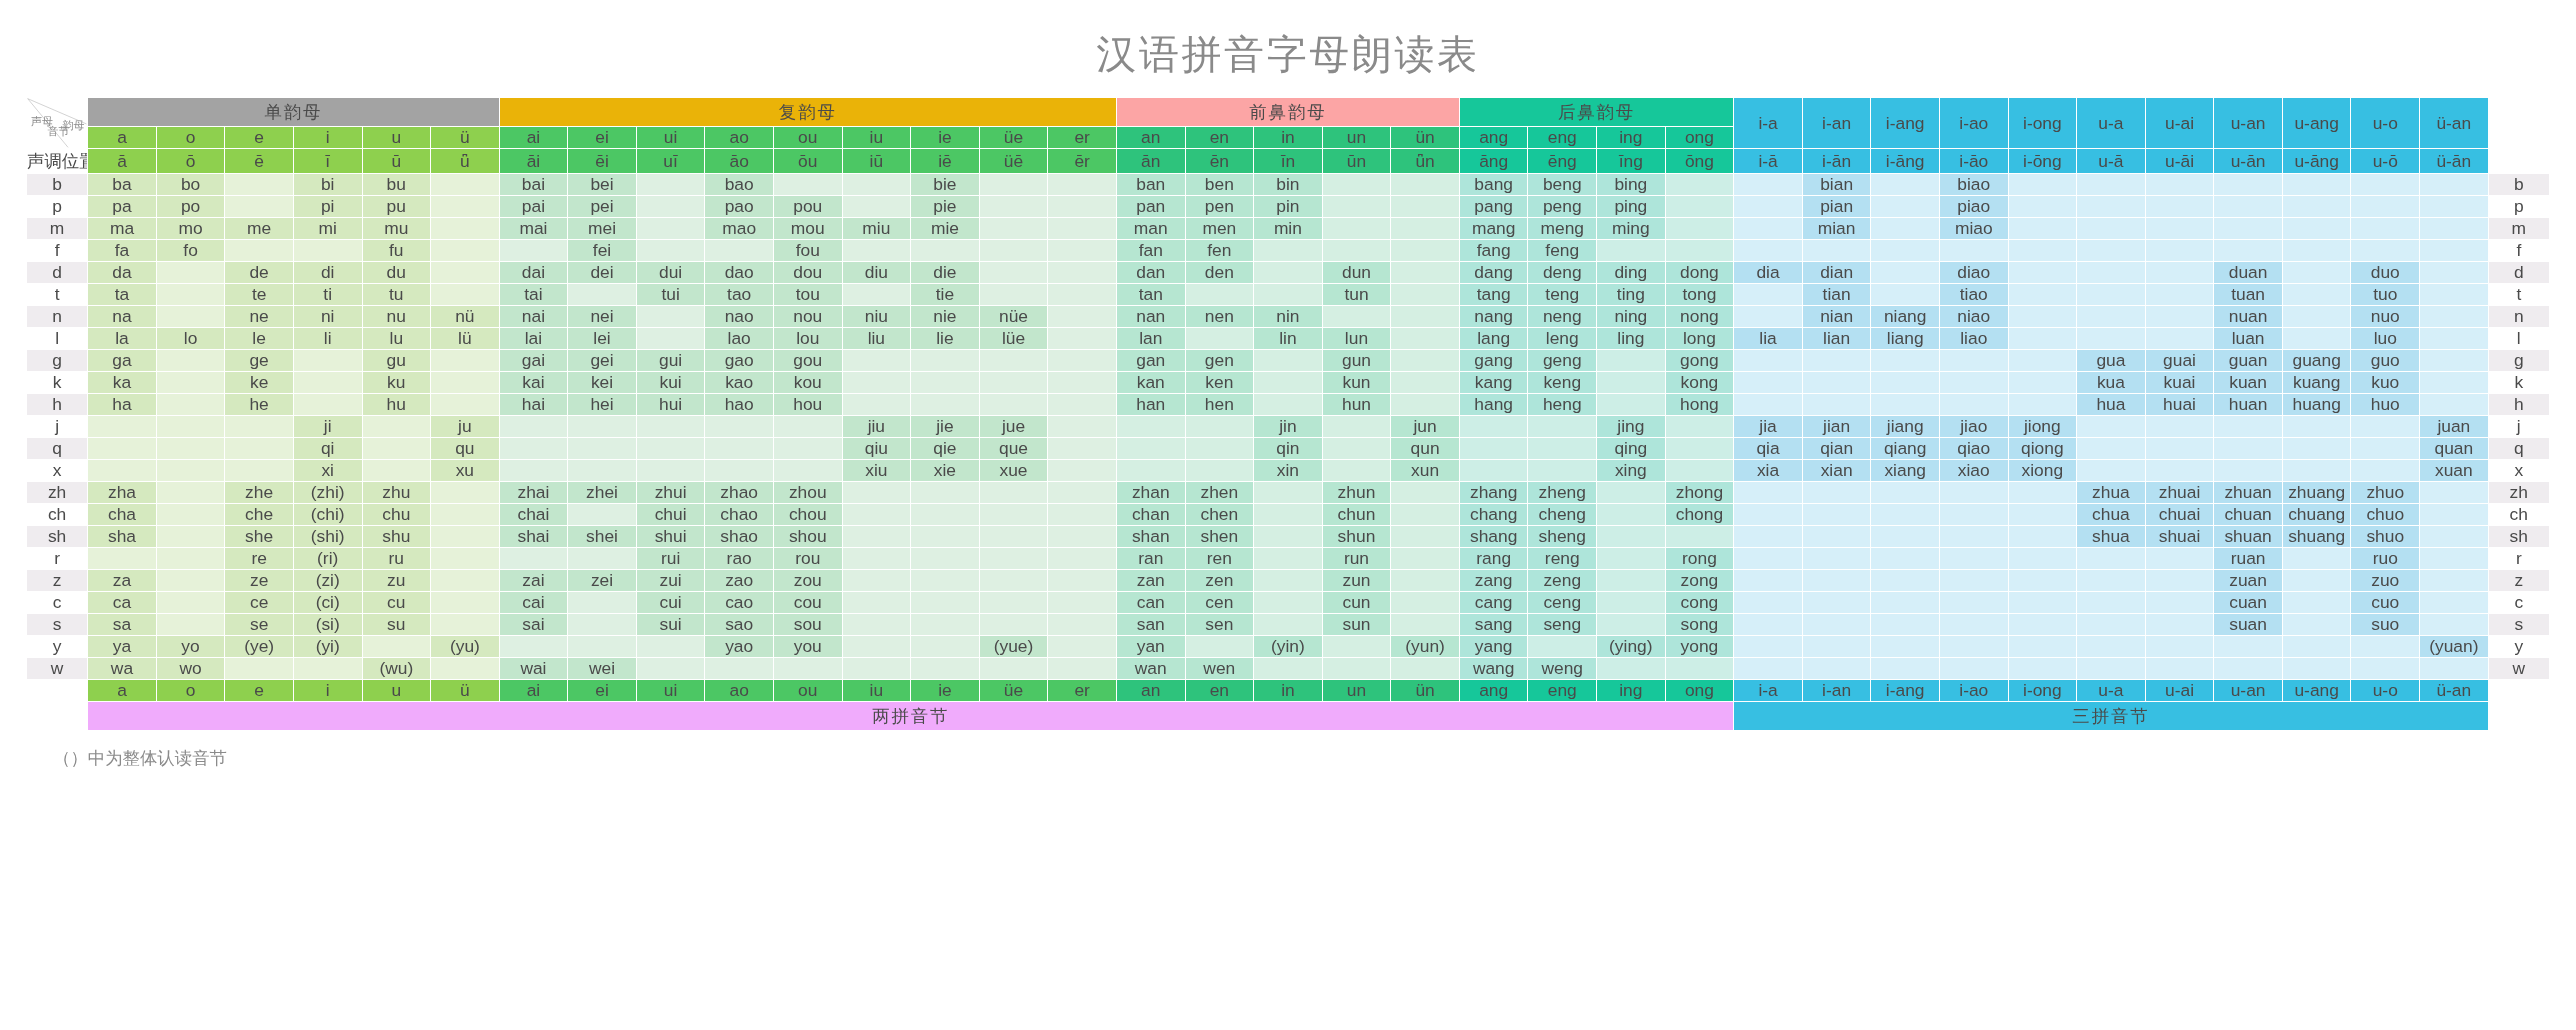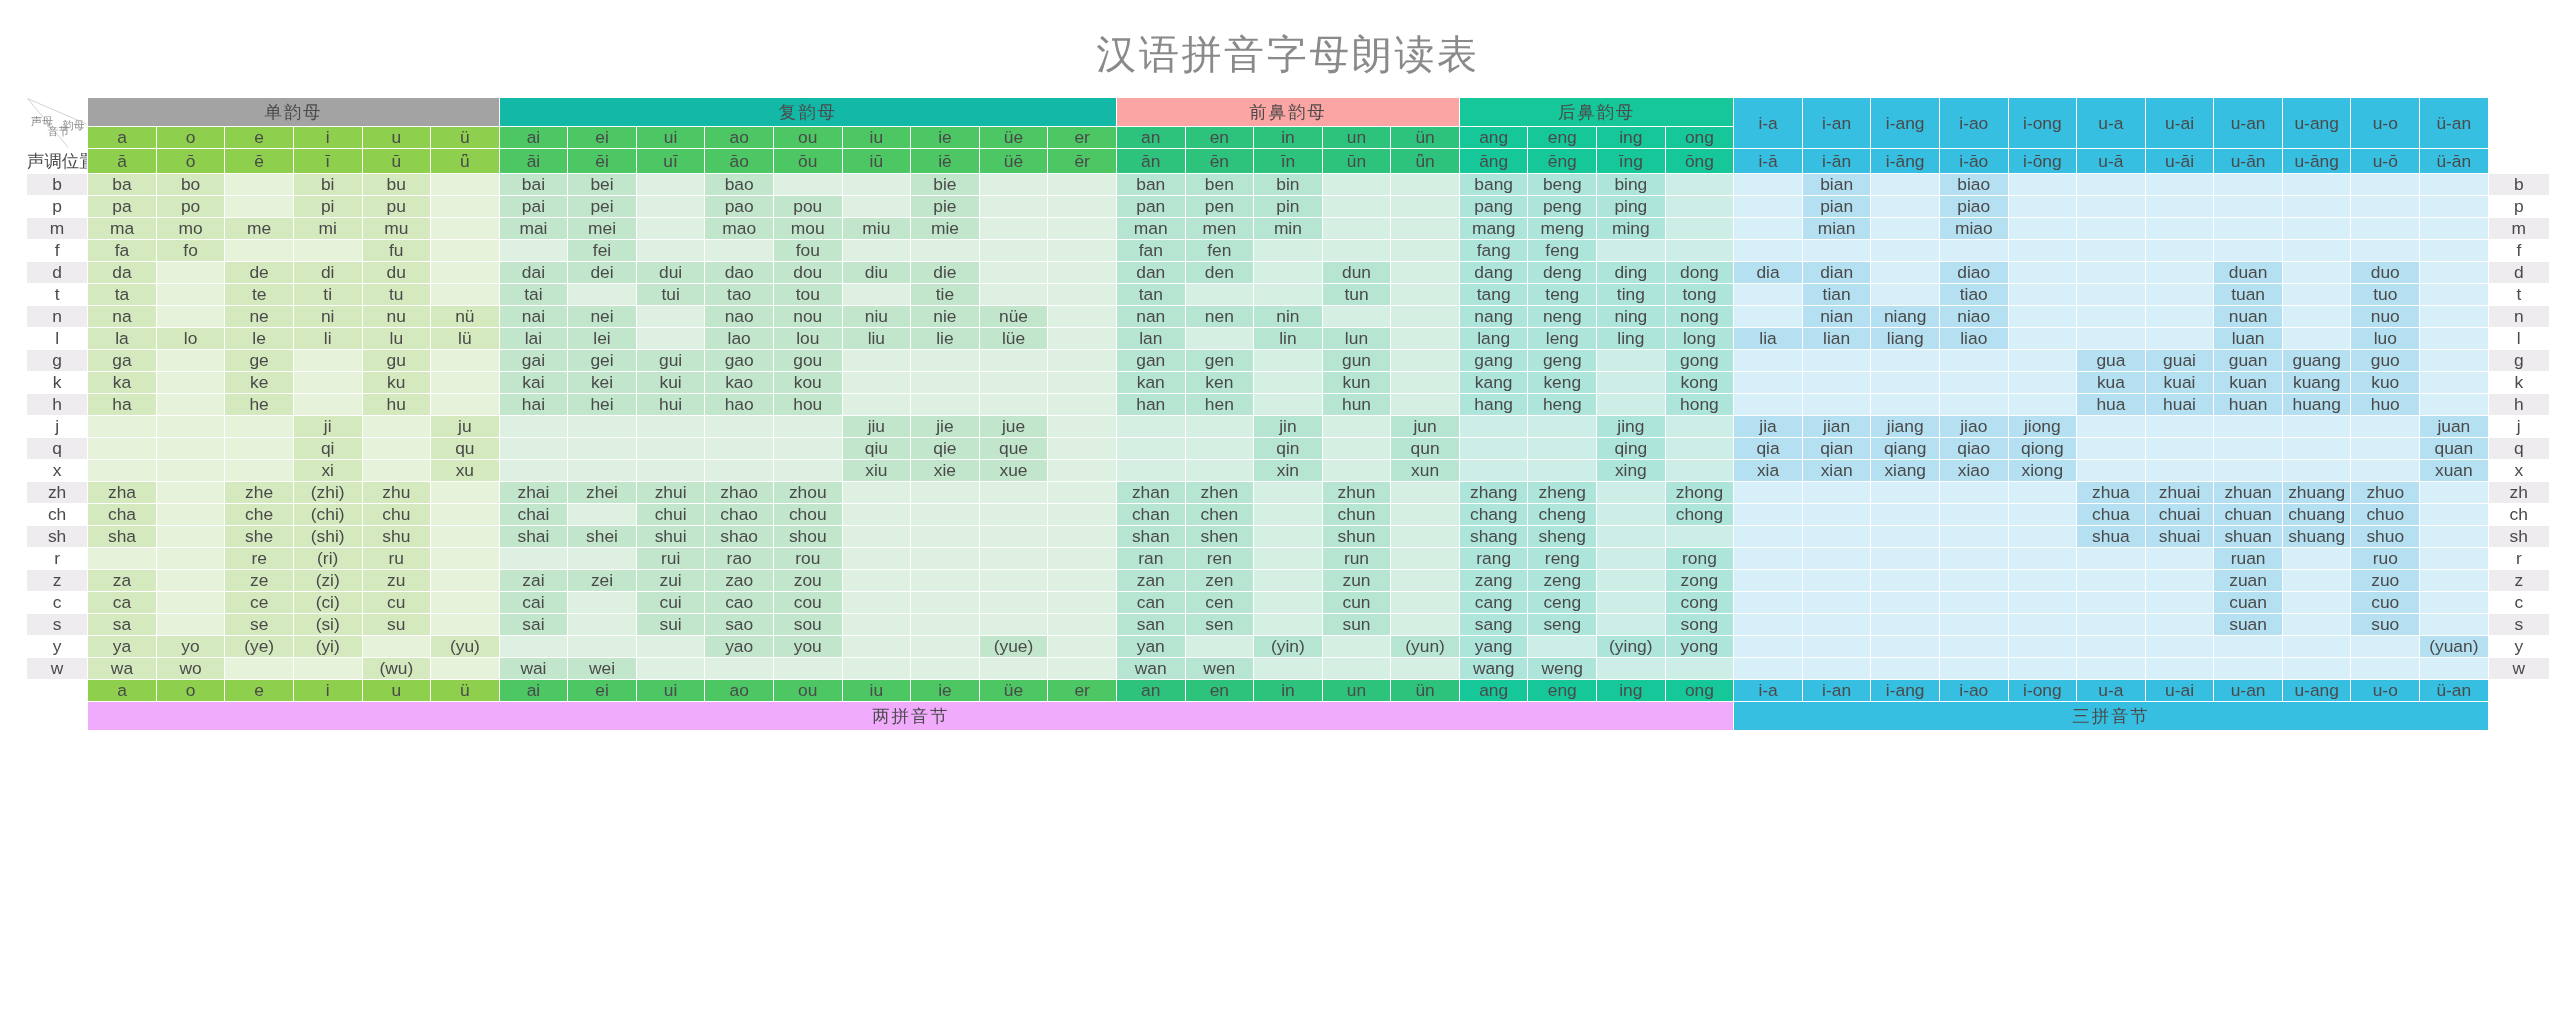--- a/index.html
+++ b/index.html
@@ -42,21 +42,21 @@
   col.cell { width:64px; }
 
   
   .grp {
     color:#ffffff;
     font-size:22px;
     height:28px;
     letter-spacing:1.9px;
   }
   .grp.g1 { background:#a3a3a3; }
-  .grp.g2 { background:#14b8a6; }
+  .grp.g2 { background:#eab308; }
   .grp.g3 { background:#fca5a5;font-family:Liberation Mono, monospace; }
   .grp.g4 { background:#16c79a;margin-top:40px; }
 
   
   .hd { color:#ffffff; height:21px; font-size:17.4px; }
   .hd.g1 { background:#8ed04e; }
   .hd.g2 { background:#4cc764; }
   .hd.g3 { background:#2ec37c; }
   .hd.g4 { background:#16c79a; }
   .hd.g5 { background:#37bfe2; }
@@ -1198,14 +1198,15 @@
           <td class="ftbar blank"></td>
           <td class="ftbar green" colspan="24">两拼音节</td>
           <td class="ftbar blue" colspan="11">三拼音节</td>
           <td class="ftbar blank"></td>
         </tr>
     </tfoot>
   </table>
 </div>
 
 <div id="notes">
+  <div class="note-indent">（）中为整体认读音节</div>
 </div>
 
 
 </body></html>

